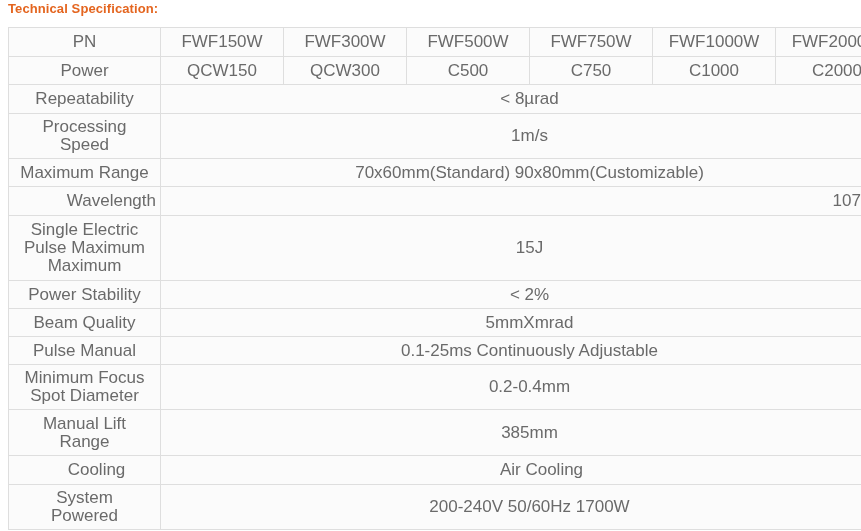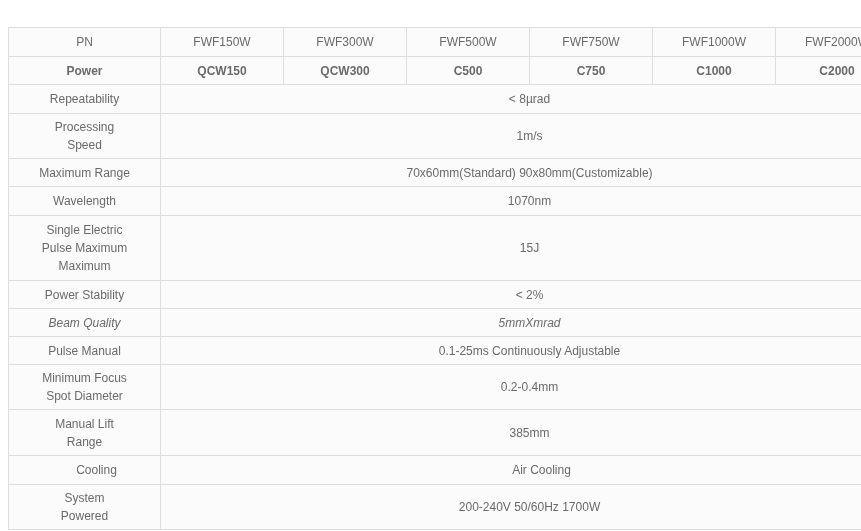--- a/index.html
+++ b/index.html
@@ -44,21 +44,21 @@
     border-collapse: collapse;
     table-layout: fixed;
     background: #fbfbfb;
     border-top: 1px solid #dedede;
     border-left: 1px solid #dedede;
   }
 
   table.spec-table td {
     border-right: 1px solid #dedede;
     border-bottom: 1px solid #dedede;
-    font-size: 12px;
+    font-size: 17px;
     color: #6a6a6a;
     text-align: center;
     background: #fbfbfb;
     padding: 0 4px;
     line-height: 18px;
     vertical-align: middle;
   }
 
   
   td.param {
@@ -77,39 +77,40 @@
     vertical-align: top;
     padding-top: 6px;
   }
   td.value.mid {
     vertical-align: middle;
     padding-top: 0;
   }
 
   
   tr.r-pn td        { height: 28px; }
-  tr.r-power td     { height: 27px; font-weight: bold; }
+  tr.r-power td     { height: 27px; }
   tr.r-repeat td    { height: 28px; }
   tr.r-procspeed td { height: 44px; }
   tr.r-weld td      { height: 27px; }
-  tr.r-wave td      { height: 28px; }
+  tr.r-wave td      { height: 28px; text-align: right; }
   tr.r-pulse-e td   { height: 64px; }
   tr.r-stab td      { height: 27px; }
-  tr.r-beam td      { height: 27px; font-style: italic; }
+  tr.r-beam td      { height: 27px; }
   tr.r-pw td        { height: 27px; }
   tr.r-focus td     { height: 44px; }
   tr.r-lift td      { height: 45px; }
   tr.r-cool td      { height: 28px; padding-left: 28px; }
   tr.r-sys td       { height: 44px; }
 </style>
 </head>
 <body>
 
 <div class="page">
 
+  <div class="section-title">Technical Specification:</div>
 
   <div class="spec-table-wrap">
     <table class="spec-table">
       <tbody>
 
         <tr class="r-pn">
           <td class="param">PN</td>
           <td class="model">FWF150W</td>
           <td class="model">FWF300W</td>
           <td class="model">FWF500W</td>

